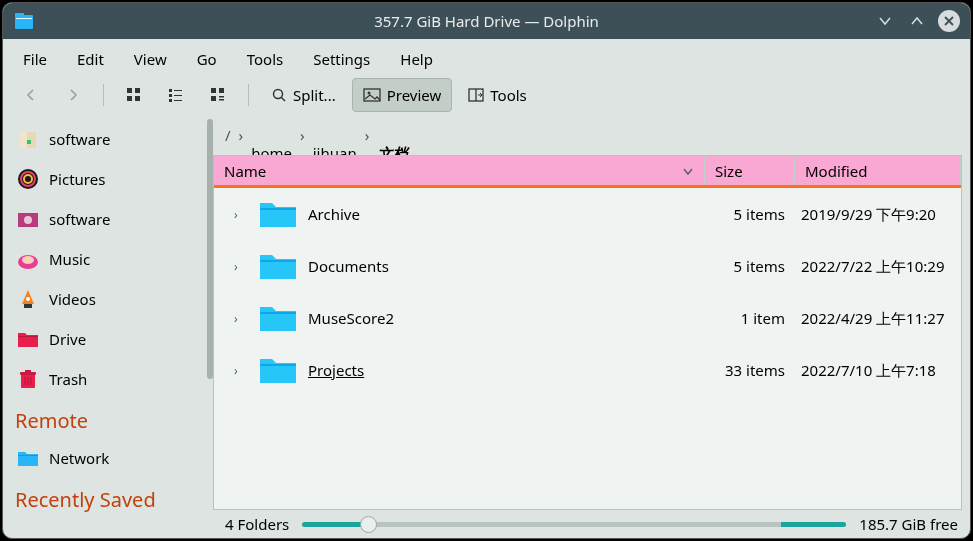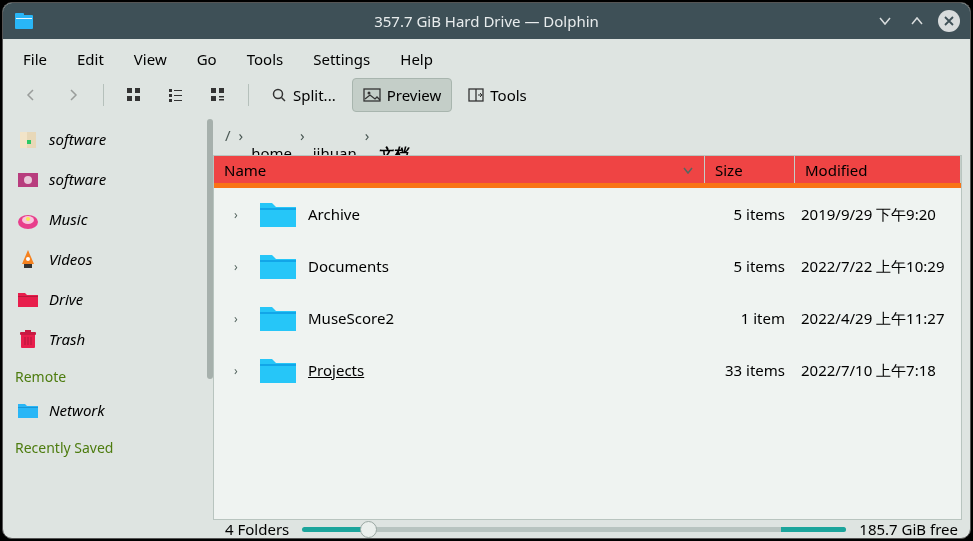--- a/index.html
+++ b/index.html
@@ -16,46 +16,46 @@
 .menubar .menuitem { padding: 6px 14px; cursor: pointer; border-radius: 3px; }
 
 .toolbar { height: 40px; display: flex; align-items: center; padding: 0 10px; gap: 6px; font-size: 15px; }
 .tbtn { padding: 6px 10px; display: flex; align-items: center; gap: 6px; cursor: pointer; border-radius: 4px; }
 .tbtn.active { background: #c4cec8; border: 1px solid #a8b5ae; }
 .tbtn.disabled { opacity: 0.4; }
 .tsep { width: 1px; height: 22px; background: #b5c0bb; margin: 0 6px; }
 
 .content { flex: 1; display: flex; min-height: 0; }
 .sidebar { width: 210px; display: flex; flex-direction: column; padding: 4px 0; position: relative; font-size: 15px; }
-.sidebar-item { display: flex; align-items: center; gap: 8px; padding: 7px 12px; cursor: pointer; font-style: italic; }
-.sidebar-section { color: #4d7c0f; font-size: 14px; padding: 8px 12px 4px; }
+.sidebar-item { display: flex; align-items: center; gap: 8px; padding: 7px 12px; cursor: pointer; }
+.sidebar-section { color: #c2410c; font-size: 20px; padding: 8px 12px 4px; }
 .sidebar-scroll { position: absolute; right: 0; top: 4px; width: 6px; height: 260px; background: #a6b0ac; border-radius: 3px; }
 
 .mainview { flex: 1; display: flex; flex-direction: column; min-width: 0; }
 .breadcrumb { height: 40px; display: flex; align-items: center; padding: 0 12px; gap: 8px; font-size: 15px; }
 .breadcrumb .crumb { cursor: pointer; margin-top: 36px; }
 .breadcrumb .sep { color: #4a5854; }
 .breadcrumb .last { font-weight: bold; font-style: italic; }
 
 .filelist { flex: 1; background: #eff3f1; border: 1px solid #b8c4bf; border-top: 1px solid #b8c4bf; margin-right: 8px; display: flex; flex-direction: column; font-size: 15px; }
-.fileheader { height: 32px; background: #ef4444; display: flex; align-items: flex-end; border-bottom: 5px solid #f97316; }
+.fileheader { height: 32px; background: #f9a8d4; display: flex; align-items: flex-end; border-bottom: 3px solid #f97316; }
 .fileheader .col { padding: 0 10px; display: flex; align-items: center; border-right: 1px solid #c4cec8; height: 100%; }
 .col-name { flex: 1; }
 .col-size { width: 90px; }
 .col-mod { width: 166px; }
 .sort-ind { margin-left: auto; }
 
 .filerow { height: 52px; display: flex; align-items: center; }
 .filerow .cell-name { flex: 1; display: flex; align-items: center; gap: 8px; padding-left: 20px; }
 .filerow .cell-size { width: 90px; text-align: right; padding-right: 10px; }
 .filerow .cell-mod { width: 166px; padding-left: 6px; }
 .expander { color: #556660; font-size: 12px; width: 14px; }
 .foldername.underline { text-decoration: underline; }
 
-.statusbar { height: 18px; display: flex; align-items: center; padding: 4px 12px; font-size: 15px; gap: 13px; }
+.statusbar { height: 28px; display: flex; align-items: center; padding: 4px 12px; font-size: 15px; gap: 13px; }
 .zoomslider { flex: 1; display: flex; align-items: center; }
 .track { flex: 1; height: 5px; background: linear-gradient(to right, #1ca59c 0%, #1ca59c 12%, #b8c4c0 12%, #b8c4c0 100%); border-radius: 3px; position: relative; }
 .track::after { content: ''; position: absolute; right: 0; width: 12%; height: 100%; background: #1ca59c; border-radius: 0 3px 3px 0; }
 .thumb { position: absolute; left: 12%; top: -6px; width: 17px; height: 17px; background: #eaefec; border: 1px solid #9aa8a3; border-radius: 50%; margin-left: -8px; }
 
 svg { display: block; }
 .ico-folder-blue { fill: #26c6f8; }
 </style>
 </head>
 <body>
@@ -173,20 +173,30 @@
               <rect x="5" y="6" width="16" height="16" fill="#e8d8b8"></rect>
               <rect x="5" y="6" width="7" height="16" fill="#f2e4c8"></rect>
               <rect x="12" y="14" width="4" height="4" fill="#2ac965"></rect>
             </svg>
           </span>
         <span>software</span>
       </div>
       <div class="sidebar-item">
         <span>
             <svg width="26" height="26">
+              <circle cx="13" cy="13" r="10" fill="#1a1a1a"></circle>
+              <circle cx="13" cy="13" r="7" fill="none" stroke="#e83e6c" stroke-width="2"></circle>
+              <circle cx="13" cy="13" r="4" fill="none" stroke="#f5b83d" stroke-width="2"></circle>
+            </svg>
+          </span>
+        <span>Pictures</span>
+      </div>
+      <div class="sidebar-item">
+        <span>
+            <svg width="26" height="26">
               <rect x="3" y="7" width="20" height="14" fill="#b83d7e"></rect>
               <circle cx="13" cy="14" r="4" fill="#e8c8d8"></circle>
             </svg>
           </span>
         <span>software</span>
       </div>
       <div class="sidebar-item">
         <span>
             <svg width="26" height="26">
               <ellipse cx="13" cy="16" rx="10" ry="7" fill="#e83e8c"></ellipse>

